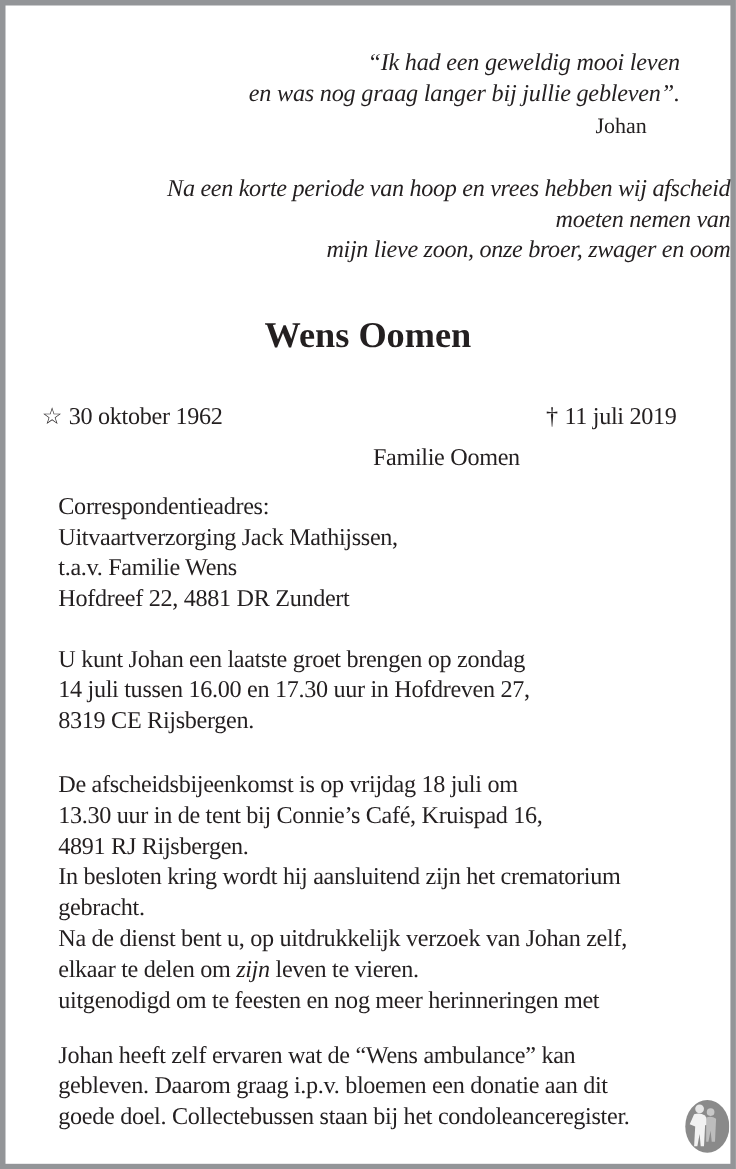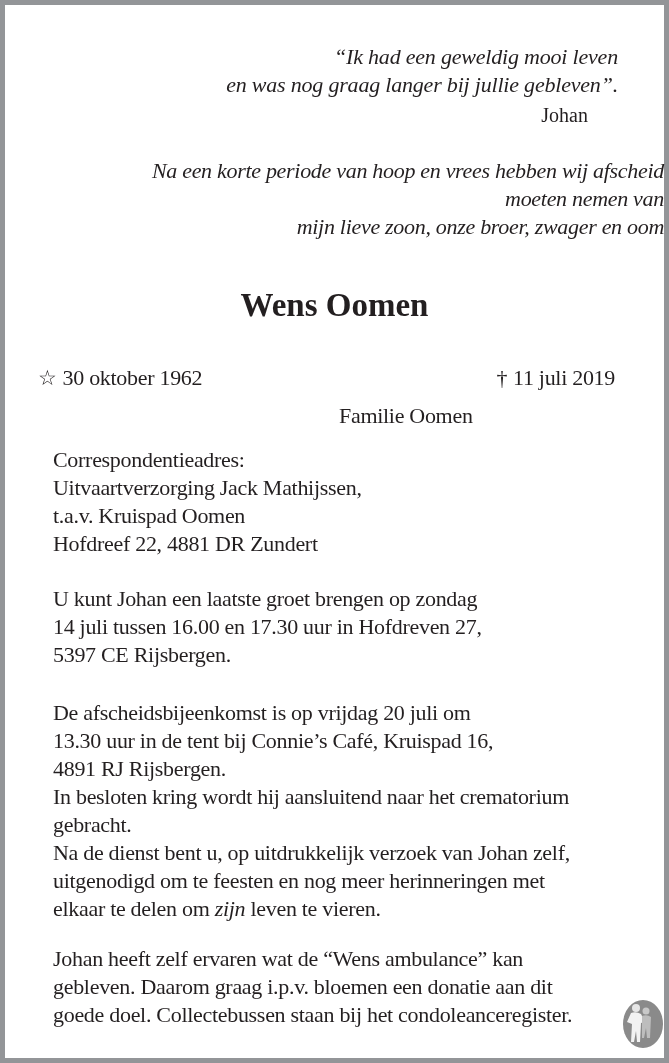--- a/index.html
+++ b/index.html
@@ -111,39 +111,39 @@
     <div>
       <span class="cross-icon">†</span><span>11 juli 2019</span>
     </div>
   </div>
 
   <div class="family">Familie Oomen</div>
 
   <div class="block address">
     <div>Correspondentieadres:</div>
     <div>Uitvaartverzorging Jack Mathijssen,</div>
-    <div>t.a.v. Kruispad Oomen</div>
+    <div>t.a.v. Familie Wens</div>
     <div>Hofdreef 22, 4881 DR Zundert</div>
   </div>
 
   <div class="block visit">
     <div>U kunt Johan een laatste groet brengen op zondag</div>
     <div>14 juli tussen 16.00 en 17.30 uur in Hofdreven 27,</div>
-    <div>5397 CE Rijsbergen.</div>
+    <div>8319 CE Rijsbergen.</div>
   </div>
 
   <div class="block ceremony">
-    <div>De afscheidsbijeenkomst is op vrijdag 20 juli om</div>
+    <div>De afscheidsbijeenkomst is op vrijdag 18 juli om</div>
     <div>13.30 uur in de tent bij Connie’s Café, Kruispad 16,</div>
     <div>4891 RJ Rijsbergen.</div>
-    <div>In besloten kring wordt hij aansluitend naar het crematorium</div>
+    <div>In besloten kring wordt hij aansluitend zijn het crematorium</div>
     <div>gebracht.</div>
     <div>Na de dienst bent u, op uitdrukkelijk verzoek van Johan zelf,</div>
+    <div><span>elkaar te delen om </span><em>zijn</em><span> leven te vieren.</span></div>
     <div>uitgenodigd om te feesten en nog meer herinneringen met</div>
-    <div><span>elkaar te delen om </span><em>zijn</em><span> leven te vieren.</span></div>
   </div>
 
   <div class="block donation">
     <div>Johan heeft zelf ervaren wat de “Wens ambulance” kan</div>
     <div>gebleven. Daarom graag i.p.v. bloemen een donatie aan dit</div>
     <div>goede doel. Collectebussen staan bij het condoleanceregister.</div>
   </div>
 
   <svg class="logo" viewBox="0 0 44 52">
     <ellipse cx="24" cy="26" rx="20" ry="24" fill="#8a8a8a"></ellipse>

